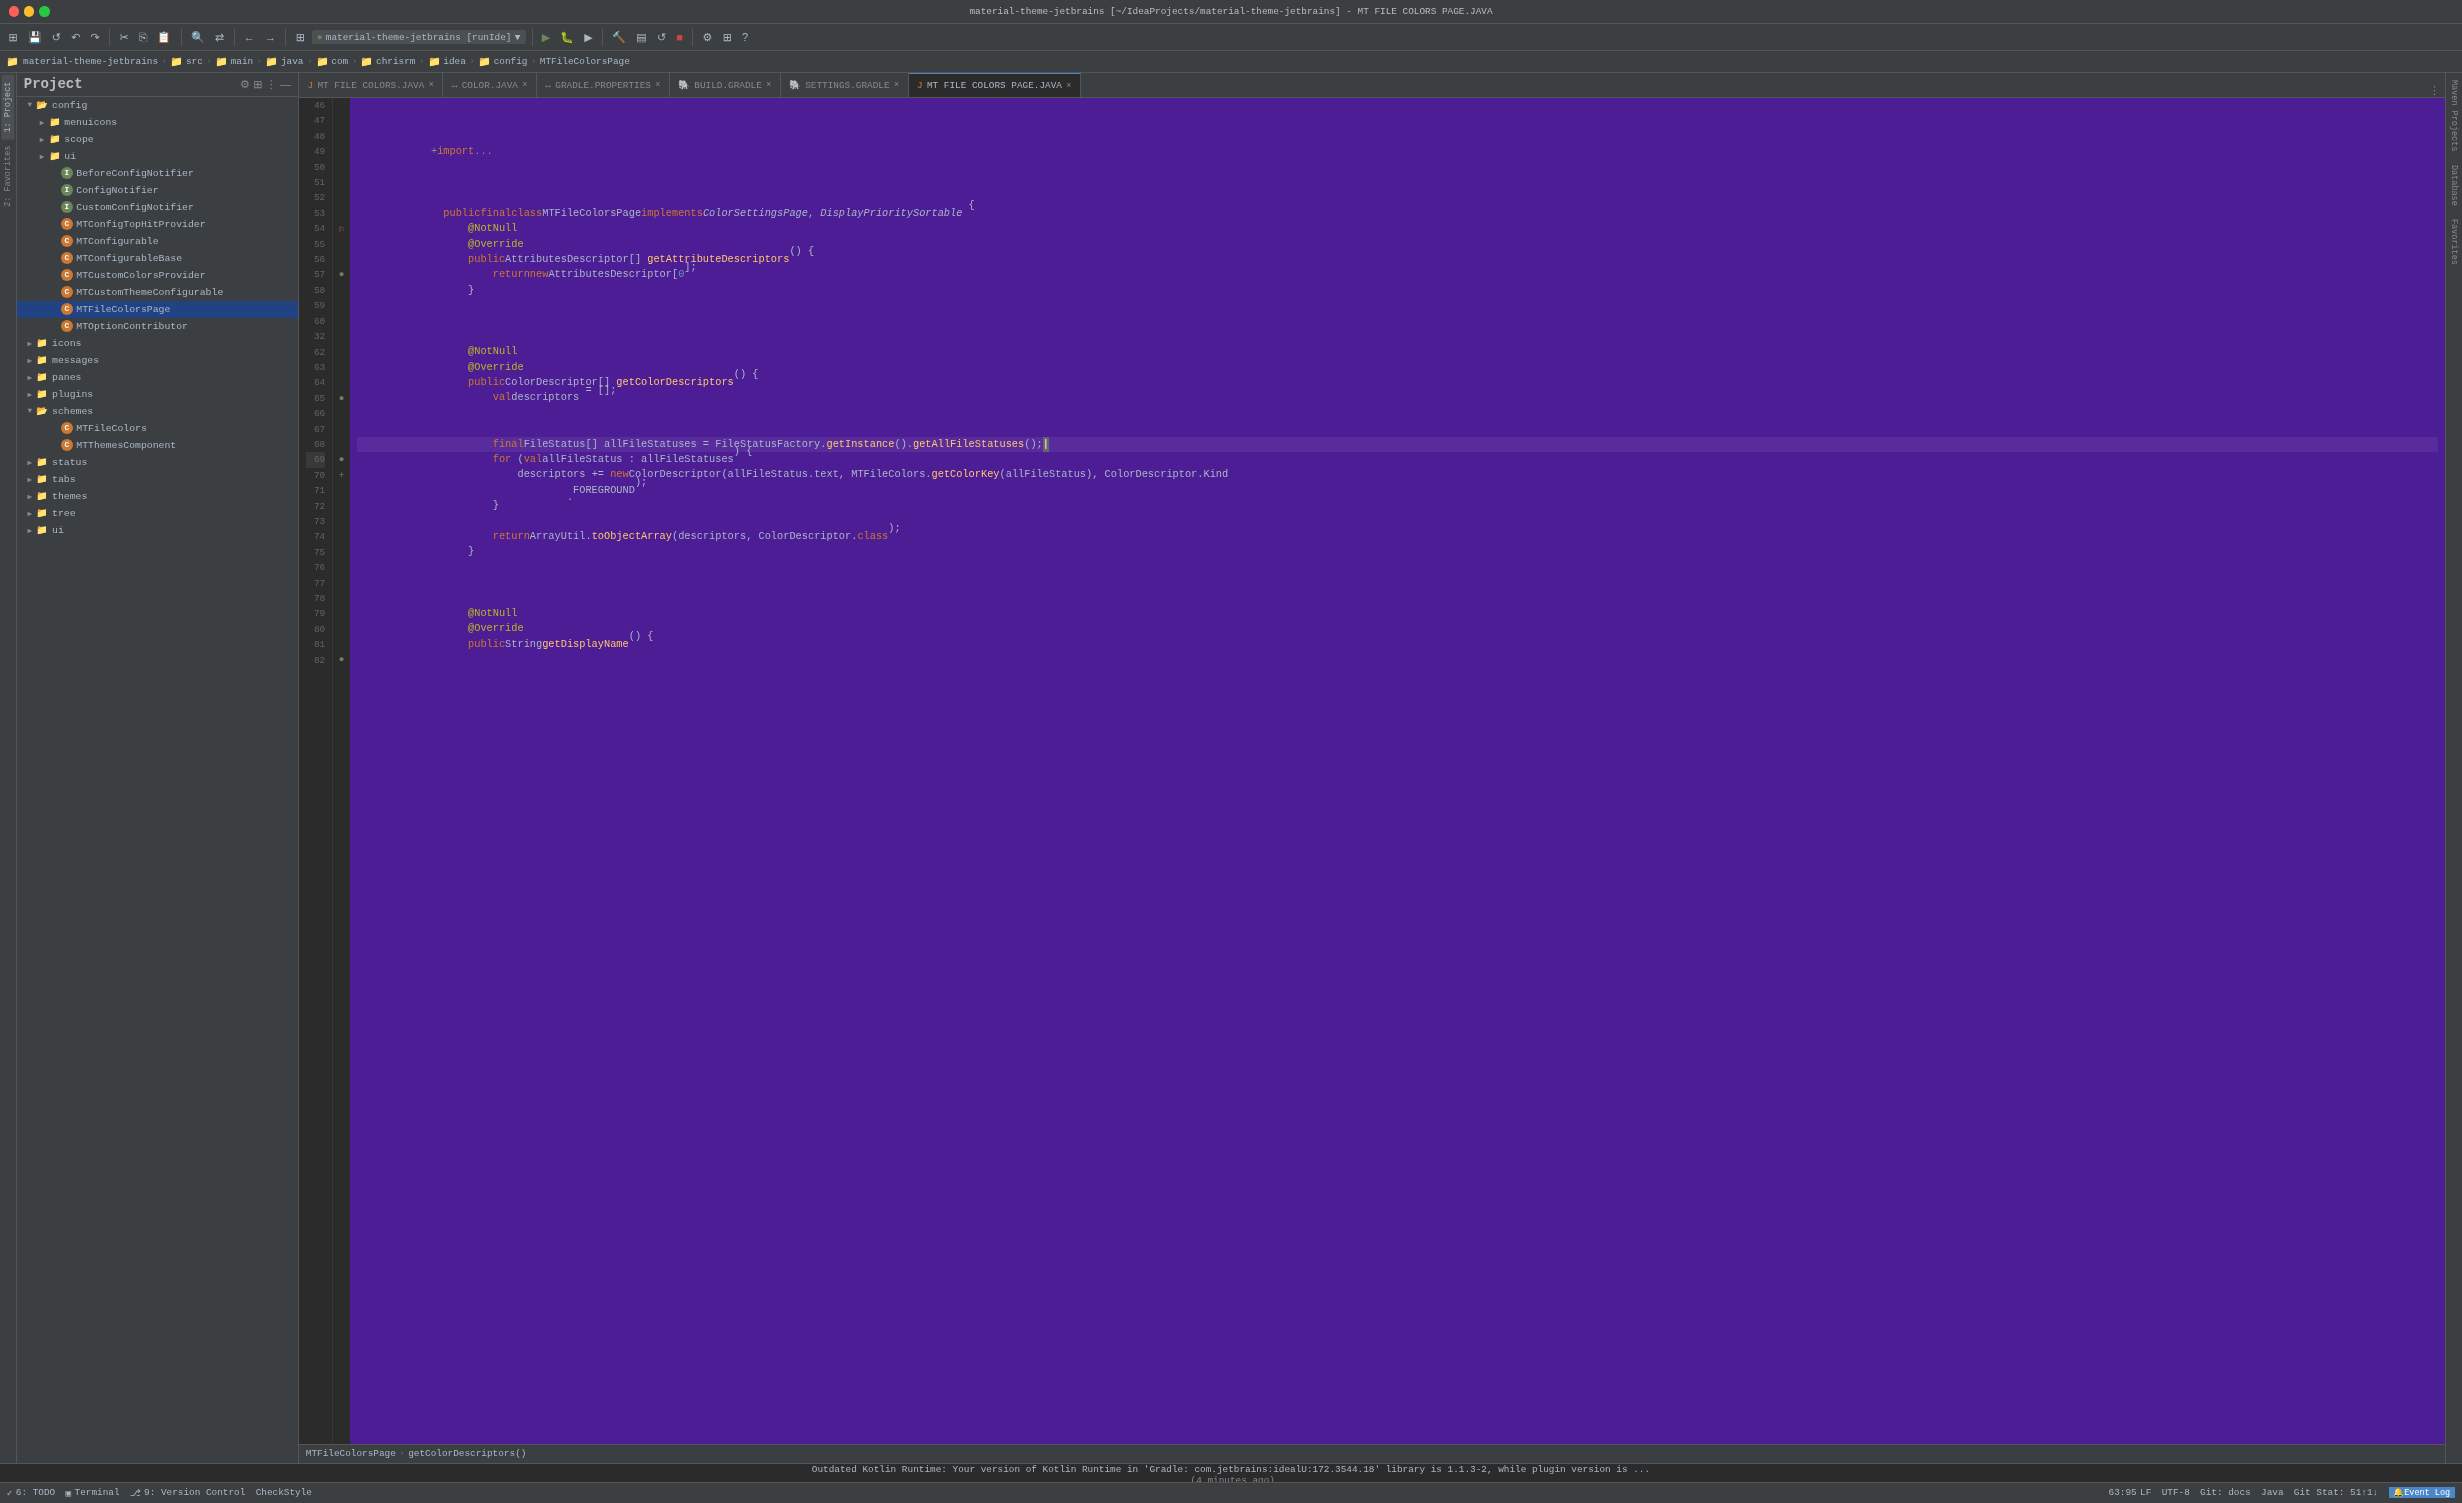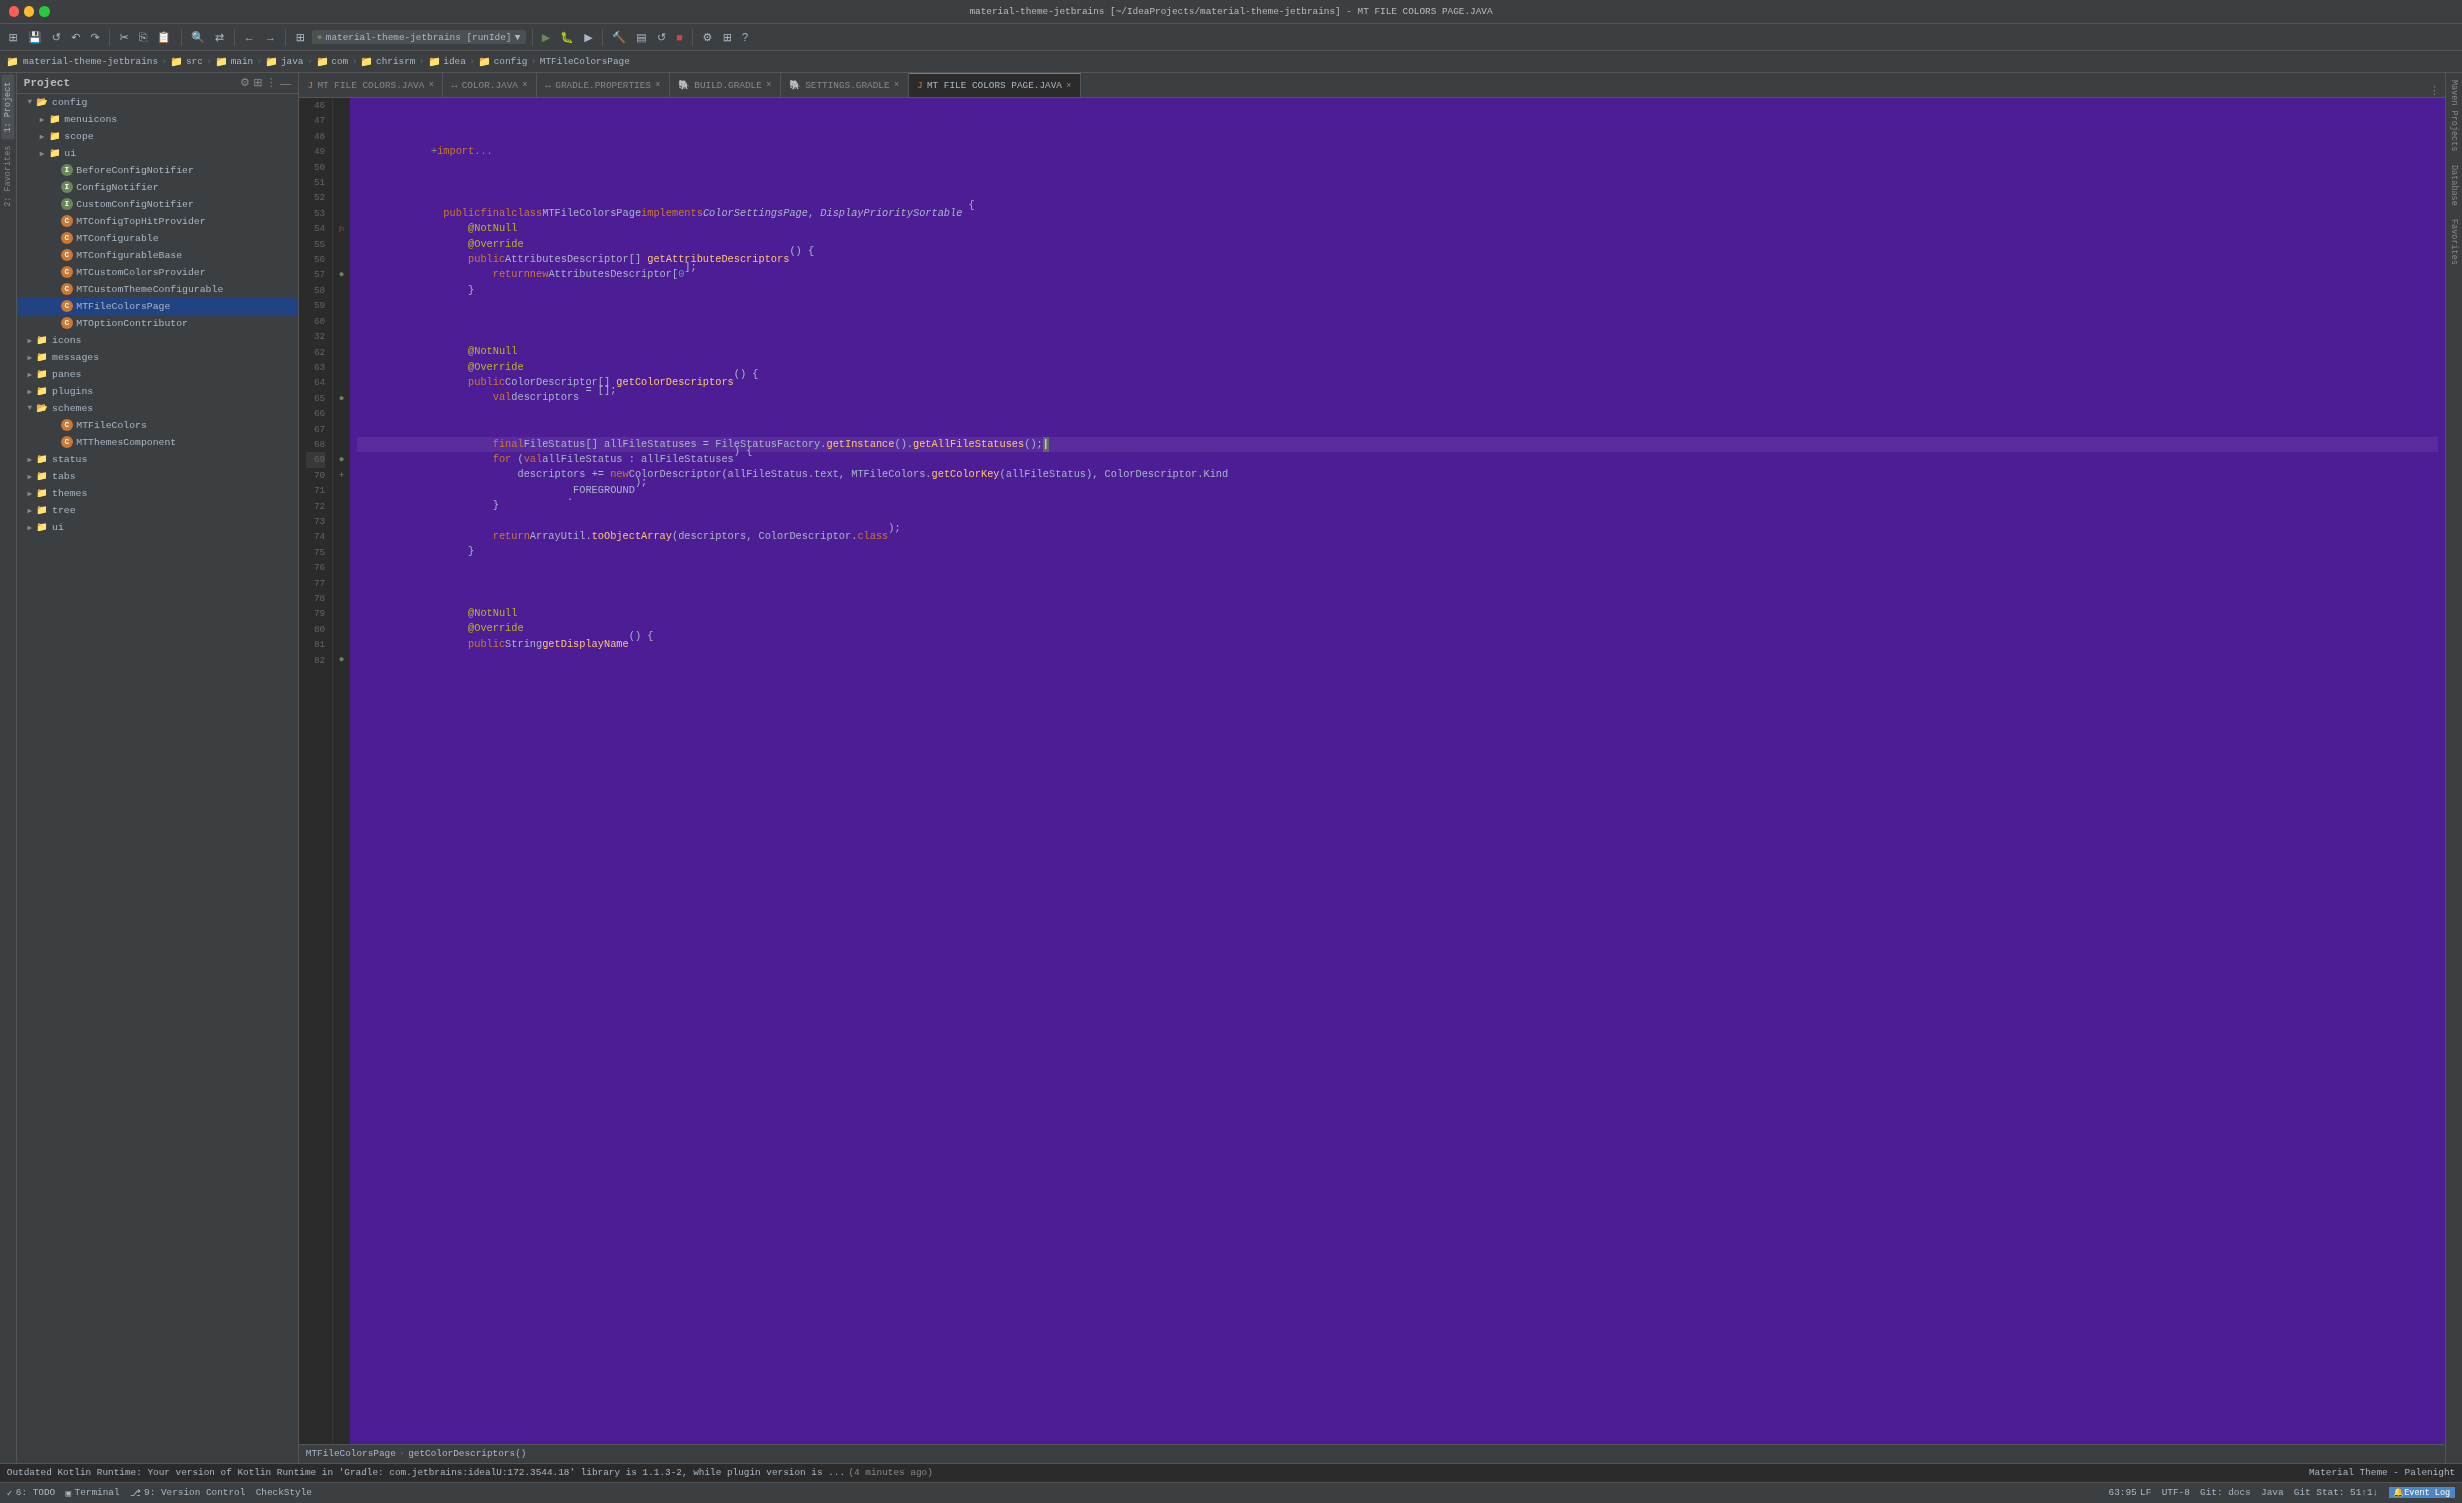--- a/index.html
+++ b/index.html
@@ -121,21 +121,21 @@
       flex-shrink: 0;
     }
     .panel-header {
       display: flex;
       align-items: center;
       padding: 3.4px 6.8px;
       border-bottom: 0.9px solid #555;
       gap: 3.4px;
     }
     .panel-title {
-      font-size: 11px;
+      font-size: 14px;
       color: #bbb;
       font-weight: bold;
       flex: 1;
     }
     .panel-header-btn {
       font-size: 11px;
       color: #888;
       cursor: pointer;
       background: none;
       border: none;
@@ -363,20 +363,21 @@
     .warning-bar {
       background: #2b2b2b;
       height: 19px;
       display: flex;
       align-items: center;
       padding: 0 6.8px;
       border-top: 0.9px solid #555;
       font-size: 9.4px;
       color: #888;
       flex-shrink: 0;
+      flex-direction: column;
     }
     .warning-text { color: #a9b7c6; }
 
     
     .editor-breadcrumb {
       background: #3c3f41;
       height: 19px;
       display: flex;
       align-items: center;
       padding: 0 6.8px;

